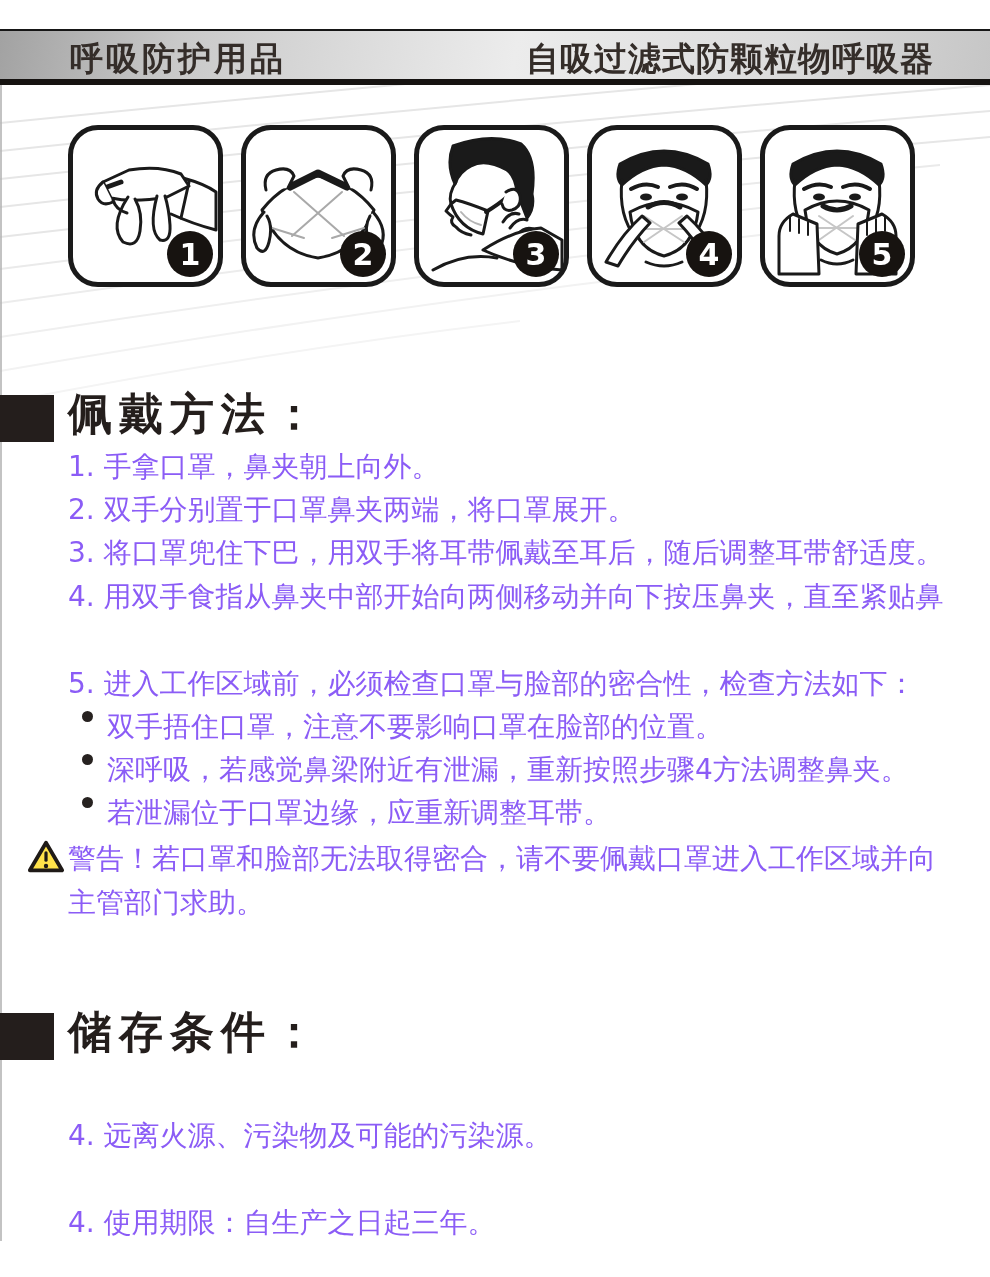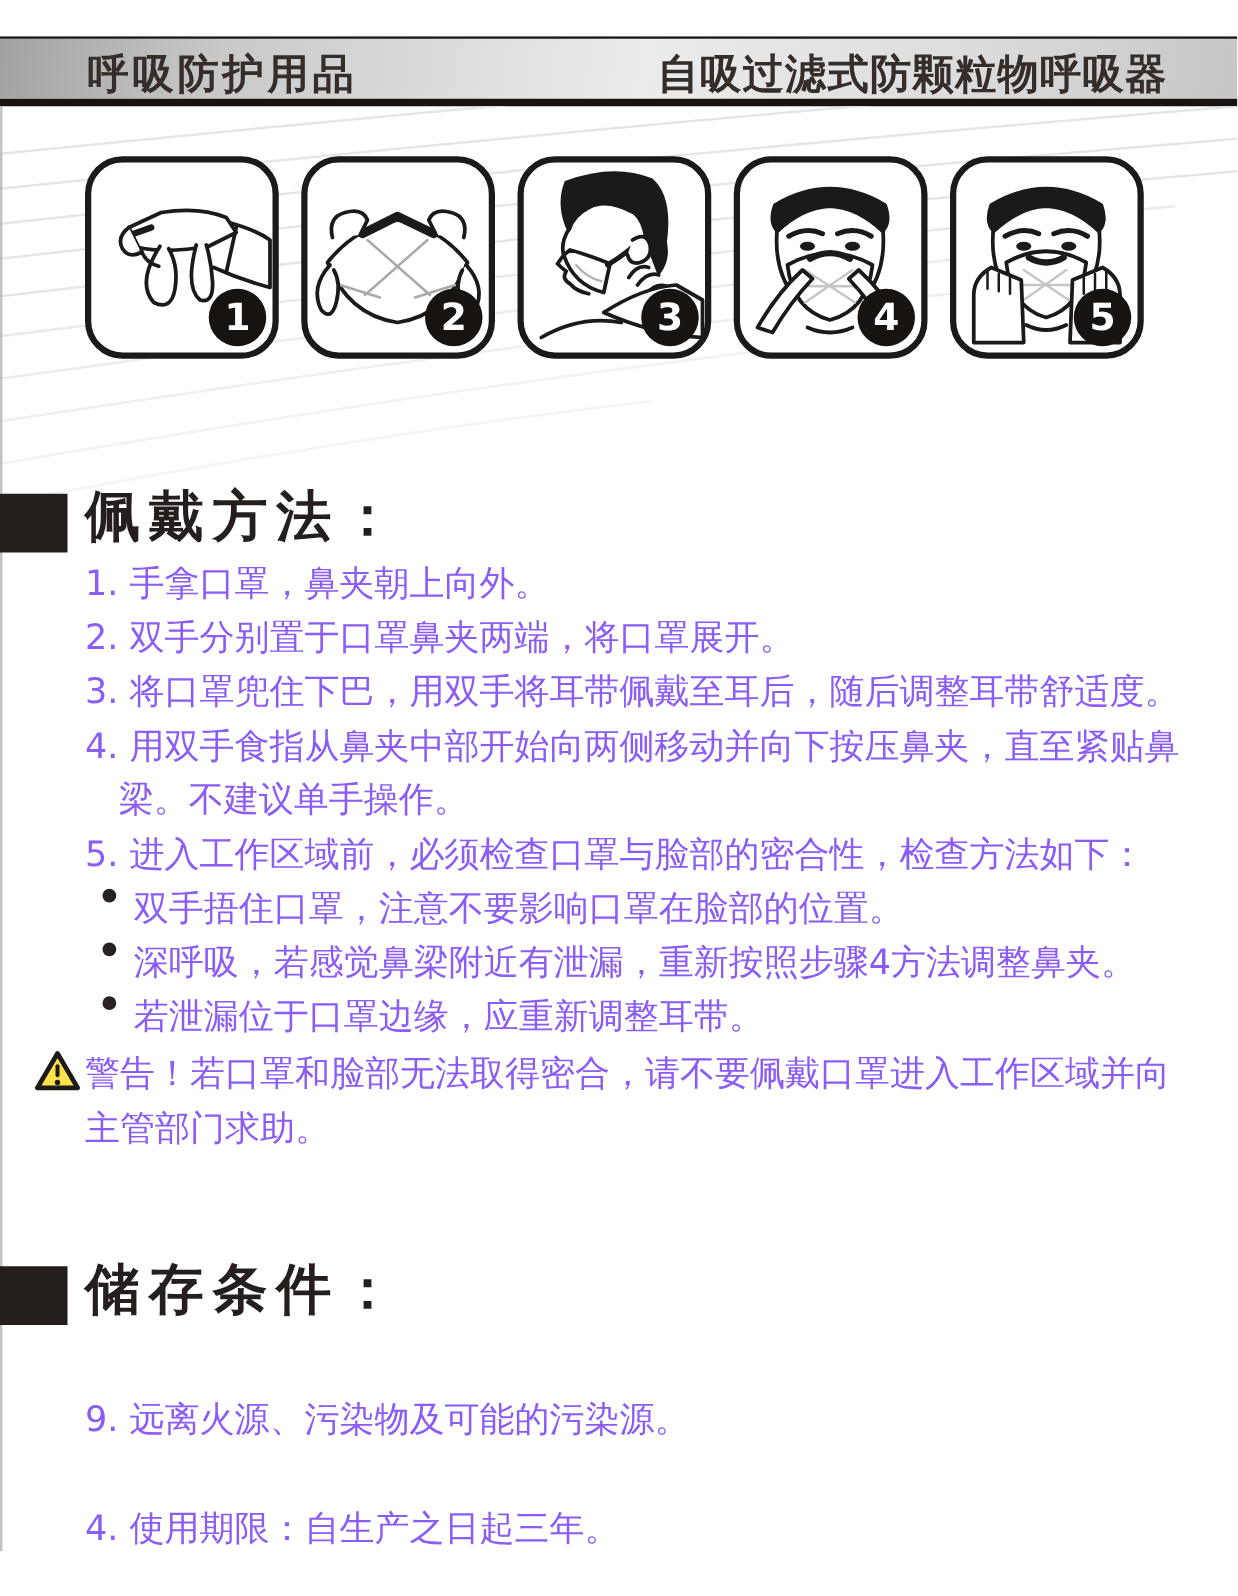--- a/index.html
+++ b/index.html
@@ -161,21 +161,20 @@
     <div class="badge">5</div>
   </div>
 
   <div class="sec-block" style="top:366px;"></div>
   <div class="sec-title" style="top:357px;">佩戴方法：</div>
 
   <div class="line" style="left:68px;top:420px;">1. 手拿口罩，鼻夹朝上向外。</div>
   <div class="line" style="left:68px;top:463px;">2. 双手分别置于口罩鼻夹两端，将口罩展开。</div>
   <div class="line" style="left:68px;top:506px;">3. 将口罩兜住下巴，用双手将耳带佩戴至耳后，随后调整耳带舒适度。</div>
   <div class="line" style="left:68px;top:550px;">4. 用双手食指从鼻夹中部开始向两侧移动并向下按压鼻夹，直至紧贴鼻</div>
-  <div class="line" style="left:95px;top:593px;">梁。不建议单手操作。</div>
   <div class="line" style="left:68px;top:637px;">5. 进入工作区域前，必须检查口罩与脸部的密合性，检查方法如下：</div>
 
   <div class="line bullet" style="left:82px;top:680px;">
     <span class="dot"></span>
     <span>双手捂住口罩，注意不要影响口罩在脸部的位置。</span>
   </div>
   <div class="line bullet" style="left:82px;top:723px;">
     <span class="dot"></span>
     <span>深呼吸，若感觉鼻梁附近有泄漏，重新按照步骤4方法调整鼻夹。</span>
   </div>
@@ -188,16 +187,16 @@
     <path d="M20,3 L37,32 L3,32 Z" stroke="#1f1a17" stroke-width="4" stroke-linejoin="round" fill="#ffe24a"></path>
     <rect x="18.3" y="12" width="3.4" height="11" rx="1.7" fill="#1f1a17"></rect>
     <circle cx="20" cy="27.5" r="2.3" fill="#1f1a17"></circle>
   </svg>
   <div class="line" style="left:68px;top:812px;">警告！若口罩和脸部无法取得密合，请不要佩戴口罩进入工作区域并向</div>
   <div class="line" style="left:68px;top:856px;">主管部门求助。</div>
 
   <div class="sec-block" style="top:984px;"></div>
   <div class="sec-title" style="top:975px;">储存条件：</div>
 
-  <div class="line" style="left:68px;top:1089px;">9. 远离火源、污染物及可能的污染源。</div>
+  <div class="line" style="left:68px;top:1089px;">4. 远离火源、污染物及可能的污染源。</div>
   <div class="line" style="left:68px;top:1176px;">4. 使用期限：自生产之日起三年。</div>
 
 </div>
 
 </body></html>

